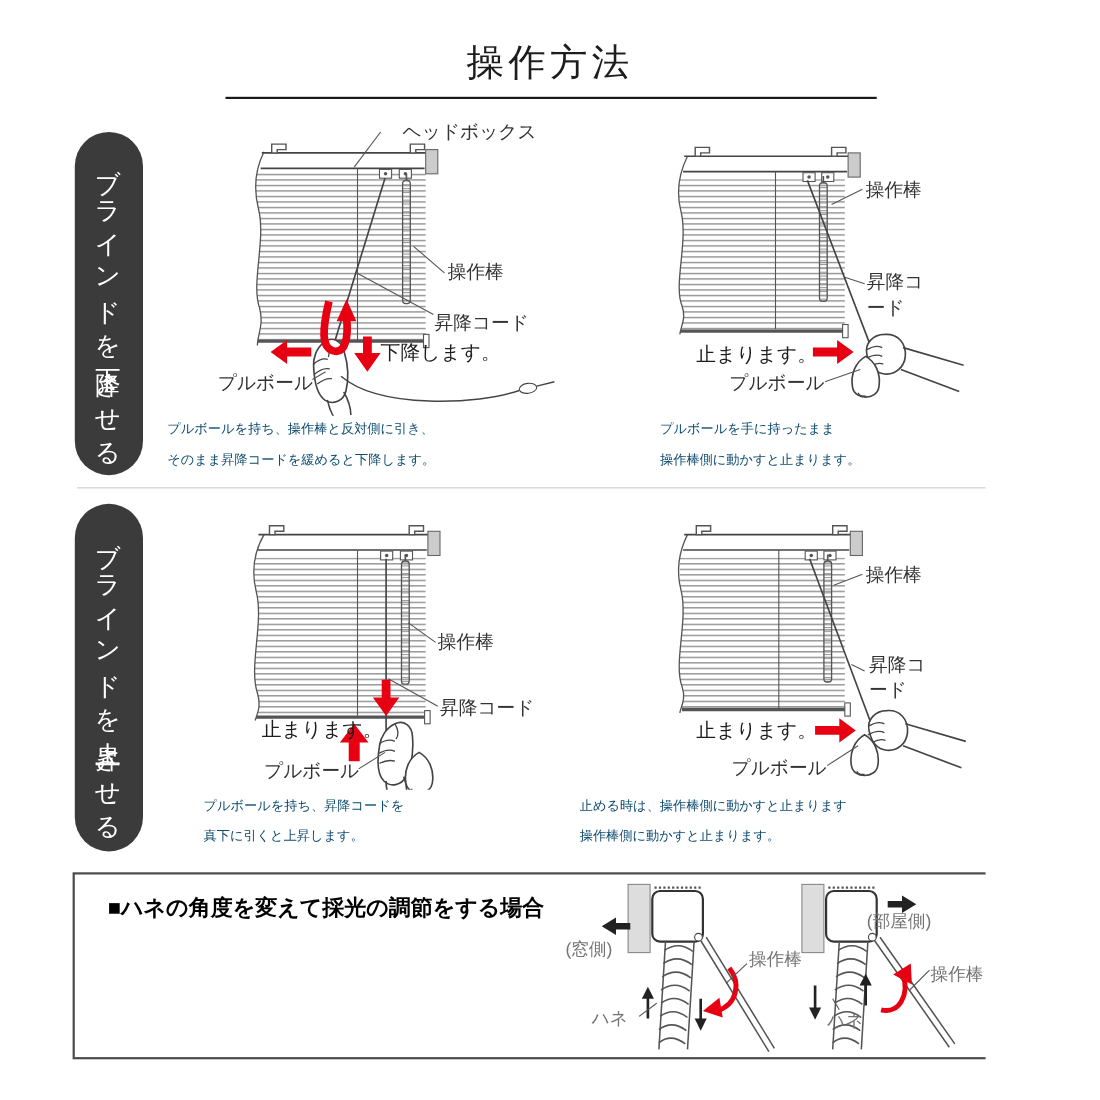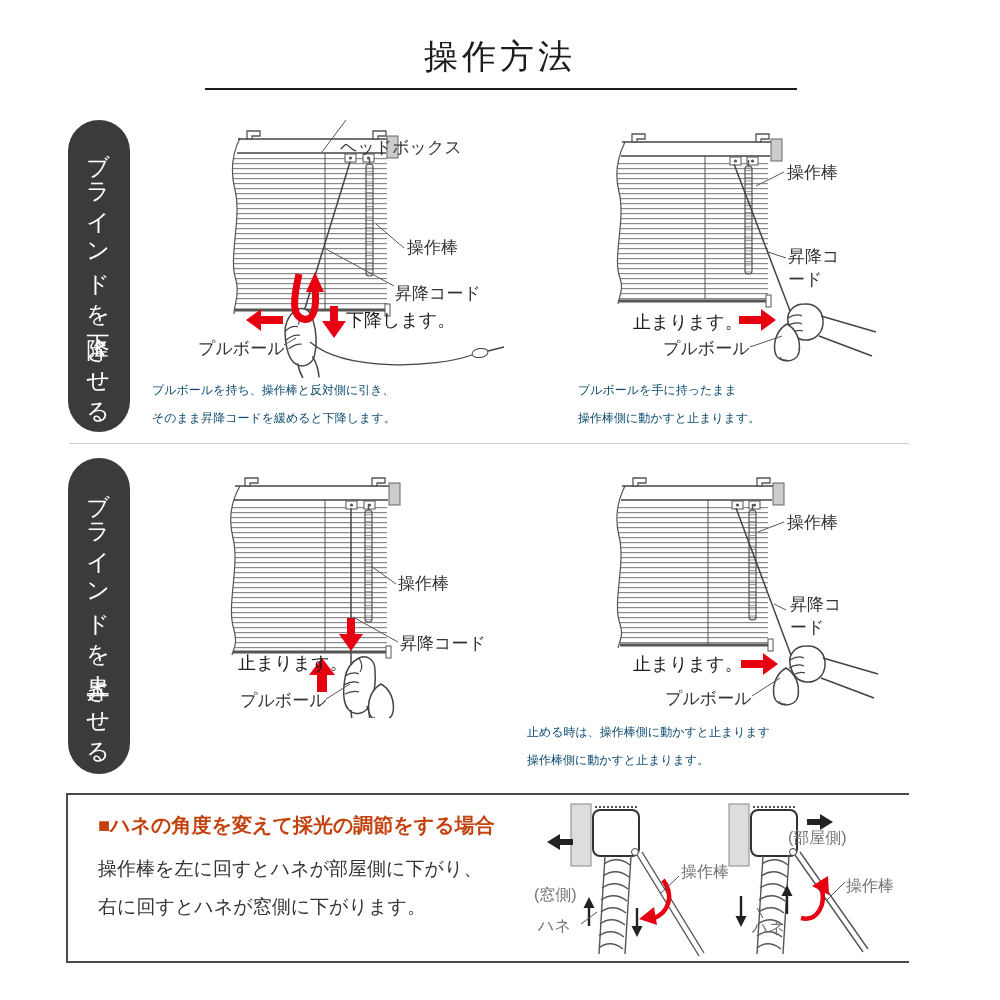--- a/index.html
+++ b/index.html
@@ -1,19 +1,19 @@
 <!DOCTYPE html>
 <html style="--accent-red: #e60012; --tag-bg: #3b3b3b;"><head>
 <meta charset="utf-8">
 <style>
   :root { --accent-red:#e60012; --tag-bg:#3b3b3b; }
   html,body { margin:0; padding:0; background:#fff; }
   .page {
     position:relative; width:896px; height:1000px; background:#fff;
-    font-family:"Liberation Sans","DejaVu Sans",sans-serif; color:#222; overflow:hidden;padding-left:13px;
+    font-family:"Liberation Sans","DejaVu Sans",sans-serif; color:#222; overflow:hidden;
   }
   .title {
     position:absolute; left:0; top:34px; width:1000px; text-align:center;
     font-size:34px; font-weight:400; letter-spacing:4px; color:#1d1d1d; margin:0;
   }
   .title-rule { position:absolute; left:205px; top:88px; width:592px; height:2px; background:#1a1a1a; }
   .divider { position:absolute; left:70px; top:443px; width:900px; height:1px; background:#ccc; }
   .tag {
     position:absolute; left:68px; width:62px; background:var(--tag-bg);
     border-radius:31px; display:flex; align-items:center; justify-content:center;
@@ -25,21 +25,21 @@
   .fig { position:absolute; }
   .fig svg { position:absolute; left:0; top:0; }
   .lbl { position:absolute; font-size:17px; color:#333; white-space:nowrap; line-height:1.2; }
   .lbl.wrap { white-space:normal; width:58px; line-height:1.35; }
   .lbl.action { font-size:18px; color:#1d1d1d; }
   .cap { position:absolute; font-size:12px; color:#0c4a6e; line-height:28px; white-space:nowrap; }
   .note-box {
     position:absolute; left:66px; top:793px; width:896px; height:170px;
     border:2px solid #4a4a4a; box-sizing:border-box;
   }
-  .note-heading { position:absolute; left:98px; top:812px; font-size:20px; font-weight:bold; color:#c2410c; white-space:nowrap; }
+  .note-heading { position:absolute; left:98px; top:812px; font-size:20px; font-weight:bold; color:#000000; white-space:nowrap; }
   .note-body { position:absolute; left:98px; top:850px; font-size:19px; color:#333; line-height:38px; white-space:nowrap; }
   .nlbl { position:absolute; font-size:16px; color:#737373; white-space:nowrap; }
 </style>
 </head>
 <body>
 
 <div class="page">
 
   <h1 class="title">操作方法</h1>
   <div class="title-rule"></div>
@@ -99,21 +99,21 @@
         <path d="M149,166 C143,192 142,208 153,211 C164,214 167,199 165,180" stroke="var(--accent-red)" stroke-width="7" fill="none"></path>
         <polygon points="156,184 174,184 165,164" fill="var(--accent-red)"></polygon>
       </g>
       <g stroke="#555" stroke-width="1">
         <path d="M196 12 L172 44"></path>
         <path d="M254 140 L226 116"></path>
         <path d="M244 178 L174 140"></path>
         <path d="M134 237 L146 230"></path>
       </g>
     </svg>
-    <span class="lbl" style="left:190px;top:2px;margin-top:28px;">ヘッドボックス</span>
+    <span class="lbl" style="left:216px;top:2px;">ヘッドボックス</span>
     <span class="lbl" style="left:257px;top:130px;">操作棒</span>
     <span class="lbl" style="left:245px;top:176px;">昇降コード</span>
     <span class="lbl action" style="left:196px;top:202px;text-align:right;">下降します。</span>
     <span class="lbl" style="left:48px;top:231px;">プルボール</span>
   </div>
   <div class="cap" style="left:152px;top:376px;">
     <div>プルボールを持ち、操作棒と反対側に引き、</div>
     <div>そのまま昇降コードを緩めると下降します。</div>
   </div>
 
@@ -164,21 +164,21 @@
         <path d="M224 44 L196 58"></path>
         <path d="M226 130 L208 124"></path>
         <path d="M190 219 L222 208"></path>
       </g>
     </svg>
     <span class="lbl" style="left:227px;top:35px;">操作棒</span>
     <span class="lbl wrap" style="left:228px;top:118px;">昇降コード</span>
     <span class="lbl action" style="left:73px;top:184px;">止まります。</span>
     <span class="lbl" style="left:103px;top:211px;">プルボール</span>
   </div>
-  <div class="cap" style="left:578px;top:376px;">
+  <div class="cap" style="left:600px;top:376px;">
     <div>プルボールを手に持ったまま</div>
     <div>操作棒側に動かすと止まります。</div>
   </div>
 
   <div class="divider"></div>
 
   <div class="tag" style="top:458px;height:316px;">
     <span>ブラインドを上昇させる</span>
   </div>
 
@@ -230,20 +230,24 @@
         <path d="M246 112 L221 94"></path>
         <path d="M248 170 L203 145"></path>
         <path d="M176 227 L200 212"></path>
       </g>
     </svg>
     <span class="lbl" style="left:248px;top:102px;">操作棒</span>
     <span class="lbl" style="left:250px;top:162px;">昇降コード</span>
     <span class="lbl action" style="left:88px;top:181px;">止まります。</span>
     <span class="lbl" style="left:90px;top:219px;">プルボール</span>
   </div>
+  <div class="cap" style="left:185px;top:718px;">
+    <div>プルボールを持ち、昇降コードを</div>
+    <div>真下に引くと上昇します。</div>
+  </div>
 
   <div class="fig" style="left:520px;top:472px;width:440px;height:246px;">
     <svg width="440" height="246" viewBox="0 0 440 246">
       <defs>
         <pattern id="sl4" width="6" height="5" patternUnits="userSpaceOnUse">
             <rect width="6" height="1.2" fill="#8a8a8a"></rect>
           </pattern>
         <pattern id="wd4" width="7" height="3.5" patternUnits="userSpaceOnUse">
             <rect width="7" height="1" fill="#9a9a9a"></rect>
           </pattern>
@@ -292,24 +296,20 @@
     <span class="lbl action" style="left:113px;top:182px;">止まります。</span>
     <span class="lbl" style="left:145px;top:217px;">プルボール</span>
   </div>
   <div class="cap" style="left:527px;top:718px;">
     <div>止める時は、操作棒側に動かすと止まります</div>
     <div>操作棒側に動かすと止まります。</div>
   </div>
 
   <div class="note-box"></div>
   <div class="note-heading">■ハネの角度を変えて採光の調節をする場合</div>
-  <div class="note-body">
-    <div>操作棒を左に回すとハネが部屋側に下がり、</div>
-    <div>右に回すとハネが窓側に下がります。</div>
-  </div>
 
   <div class="fig" style="left:545px;top:798px;width:190px;height:160px;">
     <svg width="190" height="160" viewBox="0 0 190 160">
       <rect x="26" y="6" width="20" height="62" fill="#ddd" stroke="#888"></rect>
       <path d="M50 9 H92" stroke="#555" stroke-width="2" stroke-dasharray="2,2"></path>
       <rect x="48" y="12" width="46" height="46" rx="7" fill="#fff" stroke="#333" stroke-width="2"></rect>
       <path d="M2,44 l13,-8 v5 h13 v6 h-13 v5 z" fill="#222"></path>
       <g stroke="#555" stroke-width="1.4" fill="none">
         <path d="M60,58 L54,156 M86,58 L80,156"></path>
         <path d="M59,66 Q72,57 85,67 M58,78 Q71,69 84,79 M57,90 Q70,81 83,91 M56,102 Q69,93 82,103 M56,114 Q68,105 81,115 M55,126 Q67,117 80,127 M54,138 Q66,129 79,139 M54,150 Q65,141 78,151"></path>
@@ -325,21 +325,21 @@
       <g fill="#222">
         <path d="M44,128 V108" stroke="#222" stroke-width="2.4"></path>
           <polygon points="44,99 38.5,110 49.5,110"></polygon>
         <path d="M92,110 V130" stroke="#222" stroke-width="2.4"></path>
           <polygon points="92,139 86.5,128 97.5,128"></polygon>
       </g>
       <path d="M36 126 L52 114" stroke="#555" stroke-width="1"></path>
       <path d="M134 78 L115 96" stroke="#555" stroke-width="1"></path>
     </svg>
   </div>
-  <span class="nlbl" style="left:534px;top:853px;margin-top:32px;">(窓側)</span>
+  <span class="nlbl" style="left:514px;top:853px;">(窓側)</span>
   <span class="nlbl" style="left:681px;top:862px;">操作棒</span>
   <span class="nlbl" style="left:538px;top:916px;">ハネ</span>
 
   <div class="fig" style="left:715px;top:798px;width:235px;height:160px;">
     <svg width="235" height="160" viewBox="0 0 235 160">
       <rect x="14" y="6" width="20" height="62" fill="#ddd" stroke="#888"></rect>
       <path d="M38 9 H80" stroke="#555" stroke-width="2" stroke-dasharray="2,2"></path>
       <rect x="36" y="12" width="46" height="46" rx="7" fill="#fff" stroke="#333" stroke-width="2"></rect>
       <path d="M118,24 l-13,-8 v5 h-13 v6 h13 v5 z" fill="#222"></path>
       <g stroke="#555" stroke-width="1.4" fill="none">

